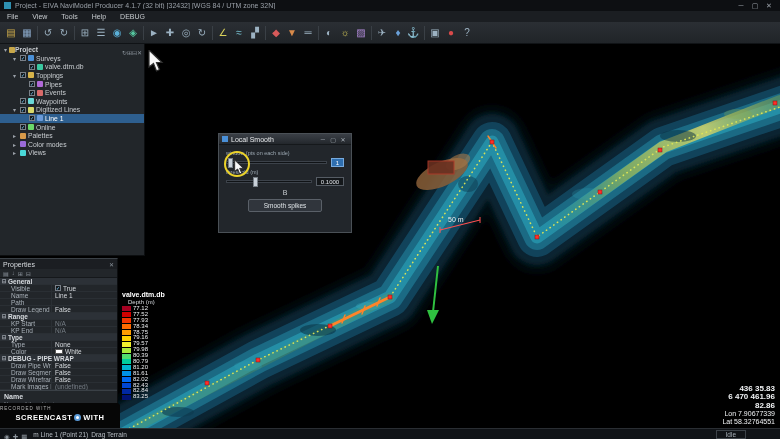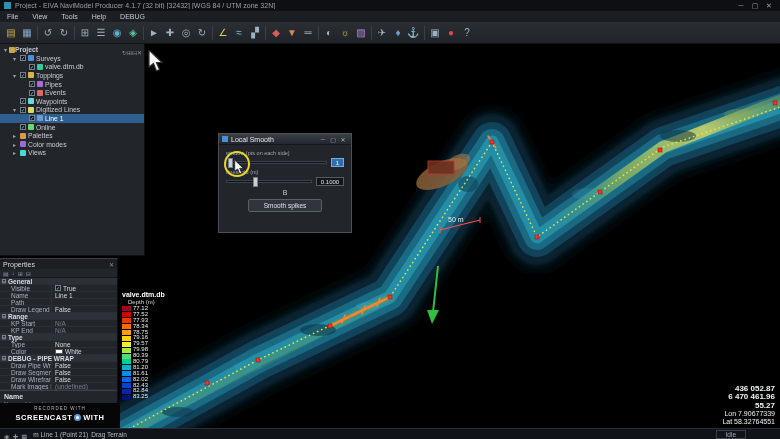--- a/index.html
+++ b/index.html
@@ -90,21 +90,21 @@
   #dlg-btnrow{display:flex;justify-content:center;margin-top:3px;}
   #smooth-btn{width:74px;height:13px;line-height:11px;text-align:center;font-size:6.5px;color:#dde2e6;
               background:#30353c;border:1px solid #5a6068;border-radius:2px;}
   
   #ring{position:absolute;left:224px;top:151px;width:26px;height:26px;border:2px solid #ecd32a;
         border-radius:50%;z-index:19;}
   #cursor-big{position:absolute;left:148px;top:50px;z-index:25;}
   #cursor-small{position:absolute;left:234px;top:160px;z-index:25;}
   
   #watermark{position:absolute;left:0;bottom:11px;width:120px;height:25px;background:#060606;
-             border-radius:0 3px 0 0;z-index:18;text-align:center;padding-top:3px;}
+             border-radius:0 3px 0 0;z-index:18;padding-top:3px;}
   #watermark .w1{font-size:4.5px;color:#b8b8b8;letter-spacing:1px;}
   #watermark .w2{display:flex;align-items:center;justify-content:center;gap:2px;margin-top:2px;}
   #watermark .w2 b{font-size:7.5px;color:#fff;letter-spacing:.5px;}
   #watermark .o{width:7px;height:7px;border:2px solid #5a9ad8;background:#fff;border-radius:50%;}
   
   #statusbar{position:absolute;left:0;bottom:0;width:780px;height:11px;background:#101317;
              border-top:1px solid #2a2e33;display:flex;align-items:center;padding:0 4px;z-index:30;}
   #statusbar .sico{font-size:6.5px;color:#8a929a;margin-right:3px;}
   #statusbar .stext{font-size:6.5px;color:#b8bec4;margin-left:3px;}
   #idlebox{position:absolute;right:34px;top:1px;height:9px;line-height:8px;padding:0 9px;
@@ -236,23 +236,23 @@
       <span class="tsep"></span>
       <span class="tbi" style="color: rgb(156, 178, 194);">▣</span>
       <span class="tbi" style="color: rgb(216, 74, 74);">●</span>
       <span class="tbi" style="color: rgb(156, 178, 194);">?</span>
     </div>
 
   <div class="hud" id="hud-model">valve.dtm.db</div>
   <div class="hud" id="hud-frame">FRAME 3376</div>
   <div class="hud" id="hud-fps">FPS 26.4</div>
   <div id="coords">
-      <div class="coord big">436 052.87</div>
+      <div class="coord big">436 35.83</div>
       <div class="coord big">6 470 461.96</div>
-      <div class="coord big">55.27</div>
+      <div class="coord big">82.86</div>
       <div class="coord">Lon 7.90677339</div>
       <div class="coord">Lat 58.32764551</div>
     </div>
 
   <div id="treepanel">
     <div id="treehdr">
       <span class="twisty">▾</span>
       <span class="ticon" style="background:#c8a84a"></span>
       <span class="rootlabel">Project</span>
       <span id="treehdr-icons"><span class="hico">↻</span><span class="hico">⊞</span><span class="hico">⊟</span><span class="hico">✕</span></span>

